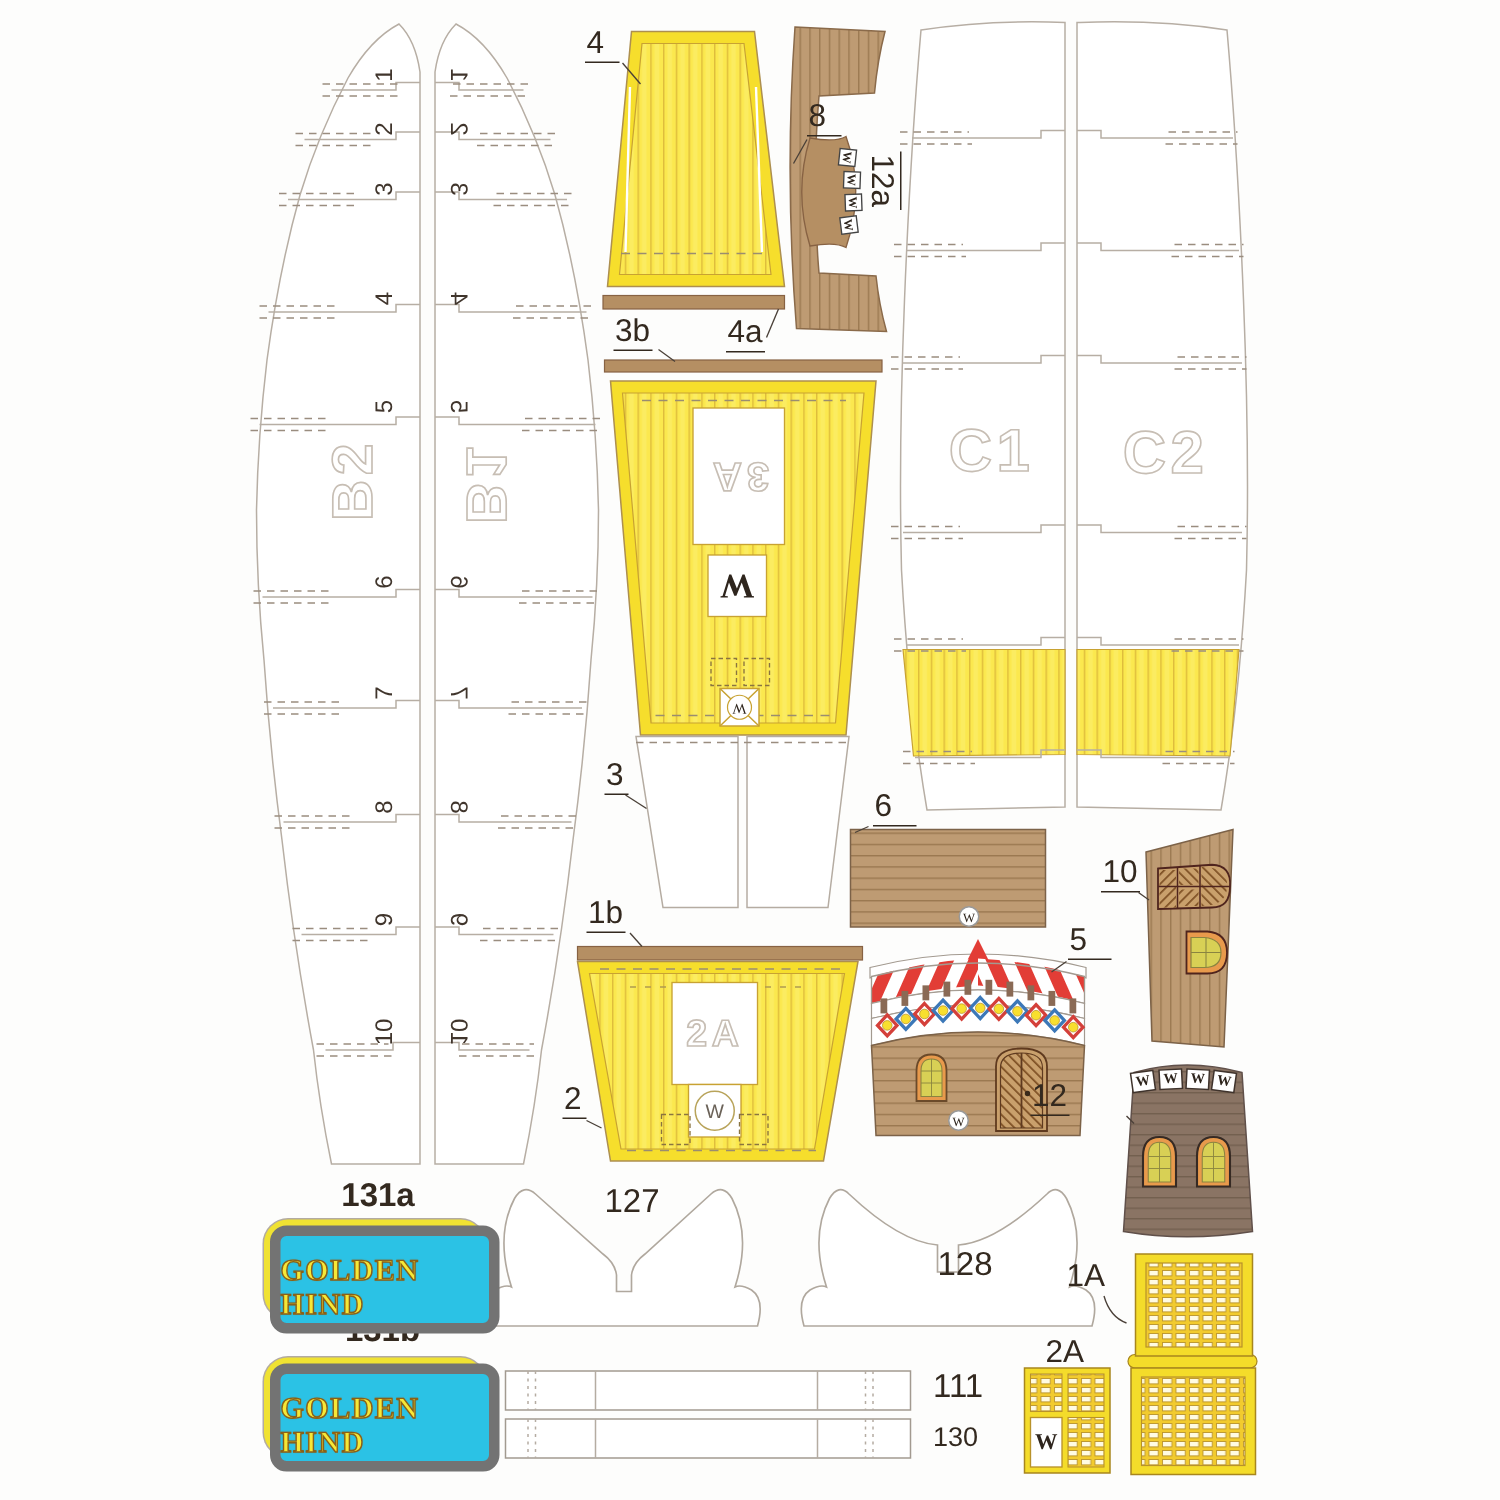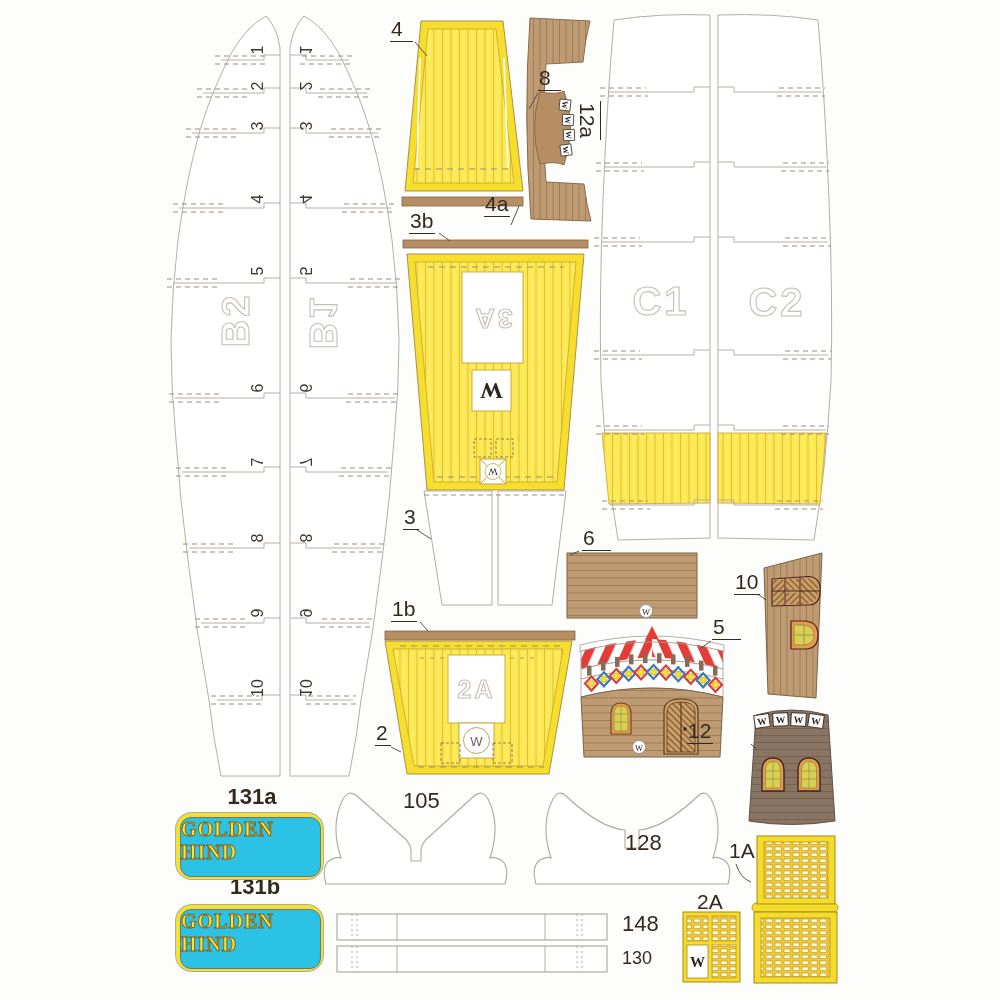--- a/index.html
+++ b/index.html
@@ -3,21 +3,21 @@
 <meta charset="utf-8">
 <style>
   html,body{margin:0;padding:0;background:#ffffff;}
   .sheet{position:relative;width:1000px;height:1000px;background:#fdfdfc;overflow:hidden;font-family:"Liberation Sans",sans-serif;}
   svg.art{position:absolute;left:0;top:0;}
   .plabel{position:absolute;font-family:"Liberation Sans",sans-serif;font-size:21px;color:#33291f;line-height:1;white-space:nowrap;}
   .plabel .ul{display:inline-block;border-bottom:1.5px solid #33291f;padding:0 2px 2px 1px;}
   .rot90{transform:rotate(90deg);transform-origin:0 0;border-top:1.5px solid #33291f;padding:2px 2px 0 2px;}
   .ctr{text-align:center;font-weight:bold;}
   .plate{position:absolute;width:147px;height:66px;background:#F0E232;border-radius:16px;box-shadow:0 0 0 1px #b3aba1;padding:4px;box-sizing:border-box;}
-  .plate-inner{width:100%;height:100%;background:#2BC2E5;border-radius:11px;display:flex;align-items:flex-start;justify-content:center;border:1px solid #737373;}
+  .plate-inner{width:100%;height:100%;background:#2BC2E5;border-radius:11px;display:flex;align-items:flex-end;justify-content:center;border:7px solid #737373;}
   .plate-text{font-family:"Liberation Serif",serif;font-weight:bold;font-size:20px;letter-spacing:1px;color:#F6E837;-webkit-text-stroke:0.9px #8a6018;text-shadow:0 0 1px #8a6018;}
   .svgnum{font-family:"Liberation Sans",sans-serif;font-size:16px;fill:#40352c;}
   .svgout{font-family:"Liberation Sans",sans-serif;font-weight:bold;fill:none;stroke:#c7beb4;stroke-width:1.1px;letter-spacing:3px;}
   .svgw{font-family:"Liberation Serif",serif;fill:#2e251d;}
   .wsm{font-family:"Liberation Serif",serif;fill:#2e251d;font-weight:bold;}
 </style>
 </head>
 <body>
 
 <div class="sheet">
@@ -417,35 +417,35 @@
         <path d="M420,622 L428,631"></path>
     <path d="M391,747 L401,752"></path>
         <path d="M751,744 L756,749"></path>
         <path d="M736,864 Q740,878 751,882"></path>
   </g>
 </svg>
 
 <div class="plabel" style="left:390px;top:18px;"><span class="ul" style="min-width:20px;">4</span></div>
 <div class="plabel" style="left:538px;top:67px;"><span class="ul" style="min-width:20px;">8</span></div>
 <div class="plabel rot90" style="left:601px;top:101px;"><span>12a</span></div>
-<div class="plabel" style="left:484px;top:193px;"><span class="ul">4a</span></div>
+<div class="plabel" style="left:484px;top:211px;"><span class="ul">4a</span></div>
 <div class="plabel" style="left:409px;top:210px;"><span class="ul">3b</span></div>
 <div class="plabel" style="left:403px;top:506px;"><span class="ul" style="min-width:13px;">3</span></div>
 <div class="plabel" style="left:582px;top:527px;"><span class="ul" style="min-width:26px;">6</span></div>
 <div class="plabel" style="left:734px;top:571px;"><span class="ul">10</span></div>
 <div class="plabel" style="left:712px;top:616px;"><span class="ul" style="min-width:26px;">5</span></div>
 <div class="plabel" style="left:391px;top:598px;"><span class="ul">1b</span></div>
 <div class="plabel" style="left:375px;top:722px;"><span class="ul" style="min-width:13px;">2</span></div>
 <div class="plabel" style="left:687px;top:720px;"><span class="ul">12</span></div>
-<div class="plabel" style="left:729px;top:840px;"><span>1A</span></div>
+<div class="plabel" style="left:711px;top:840px;"><span>1A</span></div>
 <div class="plabel ctr" style="left:207px;top:786px;width:90px;font-size:22px;"><span>131a</span></div>
 <div class="plabel ctr" style="left:210px;top:876px;width:90px;font-size:22px;"><span>131b</span></div>
-<div class="plabel" style="left:403px;top:790px;font-size:22px;"><span>105</span></div>
+<div class="plabel" style="left:403px;top:790px;font-size:22px;"><span>127</span></div>
 <div class="plabel" style="left:625px;top:832px;font-size:22px;"><span>128</span></div>
-<div class="plabel" style="left:622px;top:913px;font-size:22px;"><span>148</span></div>
+<div class="plabel" style="left:622px;top:913px;font-size:22px;"><span>111</span></div>
 <div class="plabel" style="left:622px;top:949px;font-size:18px;"><span>130</span></div>
 <div class="plabel" style="left:697px;top:891px;"><span>2A</span></div>
 
 <div class="plate" style="left:176px;top:813px;">
   <div class="plate-inner">
         <span class="plate-text">GOLDEN HIND</span>
       </div>
 </div>
 <div class="plate" style="left:176px;top:905px;">
   <div class="plate-inner">

